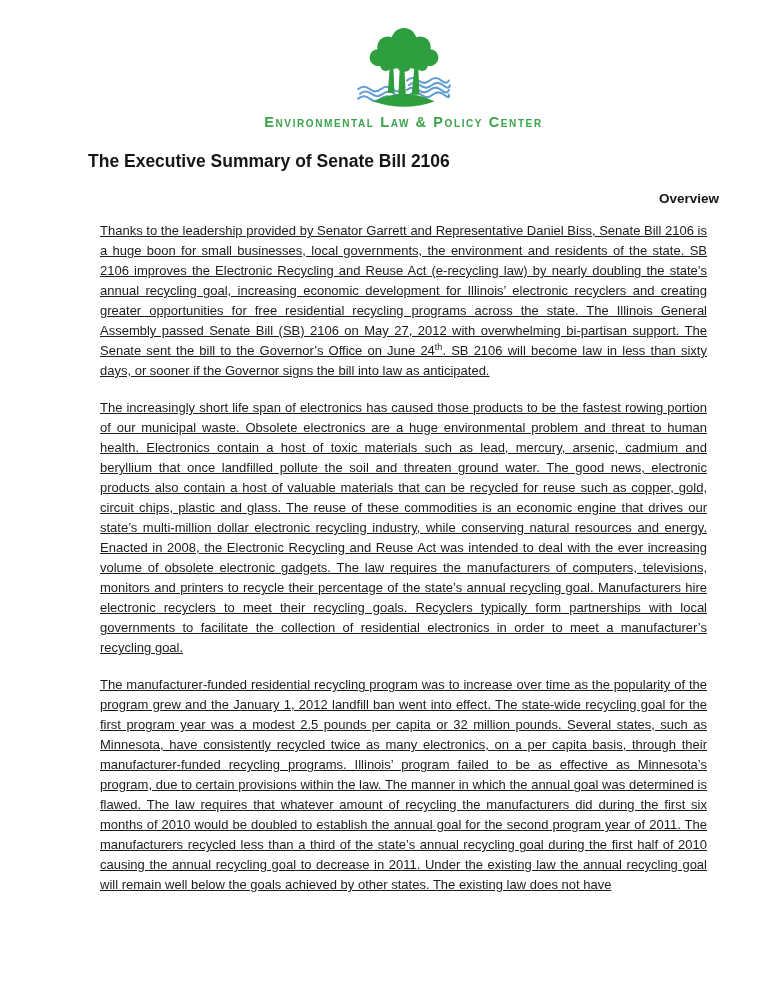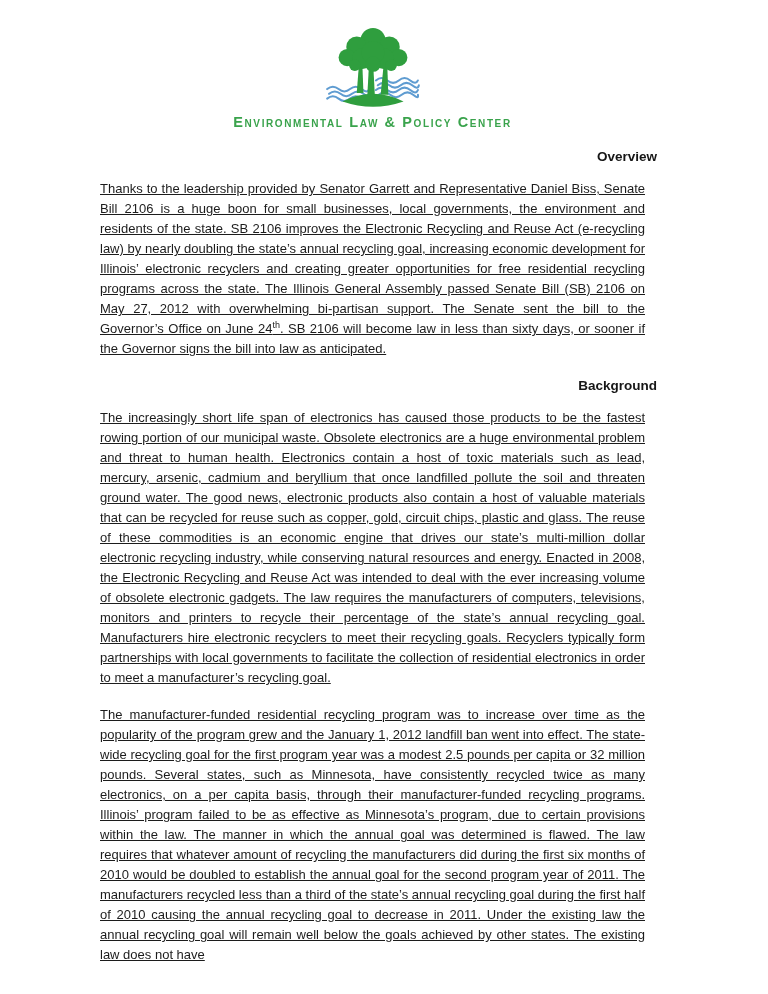--- a/index.html
+++ b/index.html
@@ -6,21 +6,21 @@
     margin: 0;
     padding: 0;
     background: #ffffff;
   }
   .page {
     position: relative;
     width: 768px;
     height: 994px;
     box-sizing: border-box;
     background: #ffffff;
-    padding: 26px 111px 0 88px;
+    padding: 26px 49px 0 88px;
     font-family: "Liberation Sans", sans-serif;
     color: #1c1c1c;
     overflow: hidden;
     border-radius: 27px;
   }
   .logo-block {
     text-align: center;
     margin: 0 auto 0 auto;
   }
   .logo-block svg {
@@ -103,28 +103,28 @@
         <circle cx="61" cy="34" r="11"></circle>
         <circle cx="50" cy="28" r="12"></circle>
         <circle cx="31" cy="41" r="6"></circle>
         <circle cx="69" cy="41" r="6"></circle>
         <circle cx="50" cy="40" r="8"></circle>
       </g>
     </svg>
     <div class="logo-org-name">Environmental Law &amp; Policy Center</div>
   </div>
 
+  <h1 class="doc-title">The Executive Summary of Senate Bill 2106</h1>
 
   <section class="doc-section">
     <h2 class="section-heading">Overview</h2>
     <p class="section-body"><span>Thanks to the leadership provided by Senator Garrett and Representative Daniel Biss, Senate Bill 2106 is a huge boon for small businesses, local governments, the environment and residents of the state.  SB 2106 improves the Electronic Recycling and Reuse Act (e-recycling law) by nearly doubling the state’s annual recycling goal, increasing economic development for Illinois’ electronic recyclers and creating greater opportunities for free residential recycling programs across the state.   The Illinois General Assembly passed Senate Bill (SB) 2106 on May 27, 2012 with overwhelming bi-partisan support.  The Senate sent the bill to the Governor’s Office on June 24</span><sup>th</sup><span>.  SB 2106 will become law in less than sixty days, or sooner if the Governor signs the bill into law as anticipated.</span></p>
   </section>
 
   <section class="doc-section">
-    <h2 class="section-heading">Background</h2>
     <p class="section-body">The increasingly short life span of electronics has caused those products to be the fastest rowing portion of our municipal waste.  Obsolete electronics are a huge environmental problem and threat to human health. Electronics contain a host of toxic materials such as lead, mercury, arsenic, cadmium and beryllium that once landfilled pollute the soil and threaten ground water.    The good news, electronic products also contain a host of valuable materials that can be recycled for reuse such as copper, gold, circuit chips, plastic and glass. The reuse of these  commodities is an economic engine that drives our state’s multi-million dollar electronic recycling industry, while conserving natural resources and energy. Enacted in 2008, the Electronic Recycling and Reuse Act was intended to deal with the ever increasing volume of obsolete electronic gadgets. The law requires the manufacturers of computers, televisions, monitors and printers to recycle their percentage of the state’s annual recycling goal.  Manufacturers hire electronic recyclers to meet their recycling goals.  Recyclers typically form partnerships with local governments to facilitate the collection of residential electronics in order to meet a manufacturer’s recycling goal.</p>
   </section>
 
   <section class="doc-section">
     <p class="section-body">The manufacturer-funded residential recycling program was to increase over time as the popularity of the program grew and the January 1, 2012 landfill ban went into effect. The state-wide recycling goal for the first program year was a modest 2.5 pounds per capita or 32 million pounds. Several states, such as Minnesota, have consistently recycled twice as many electronics, on a per capita basis, through their manufacturer-funded recycling programs. Illinois’ program failed to be as effective as Minnesota’s program, due to certain provisions within the law.  The manner in which the annual goal was determined is flawed.  The law requires that whatever amount of recycling the manufacturers did during the first six months of 2010 would be doubled to establish the annual goal for the second program year of 2011.  The manufacturers recycled less than a third of the state’s annual recycling goal during the first half of 2010 causing the annual recycling goal to decrease in 2011.  Under the existing law the annual recycling goal will remain well below the goals achieved by other states.  The existing law does not have</p>
   </section>
 
 </div>
 
 </body></html>

